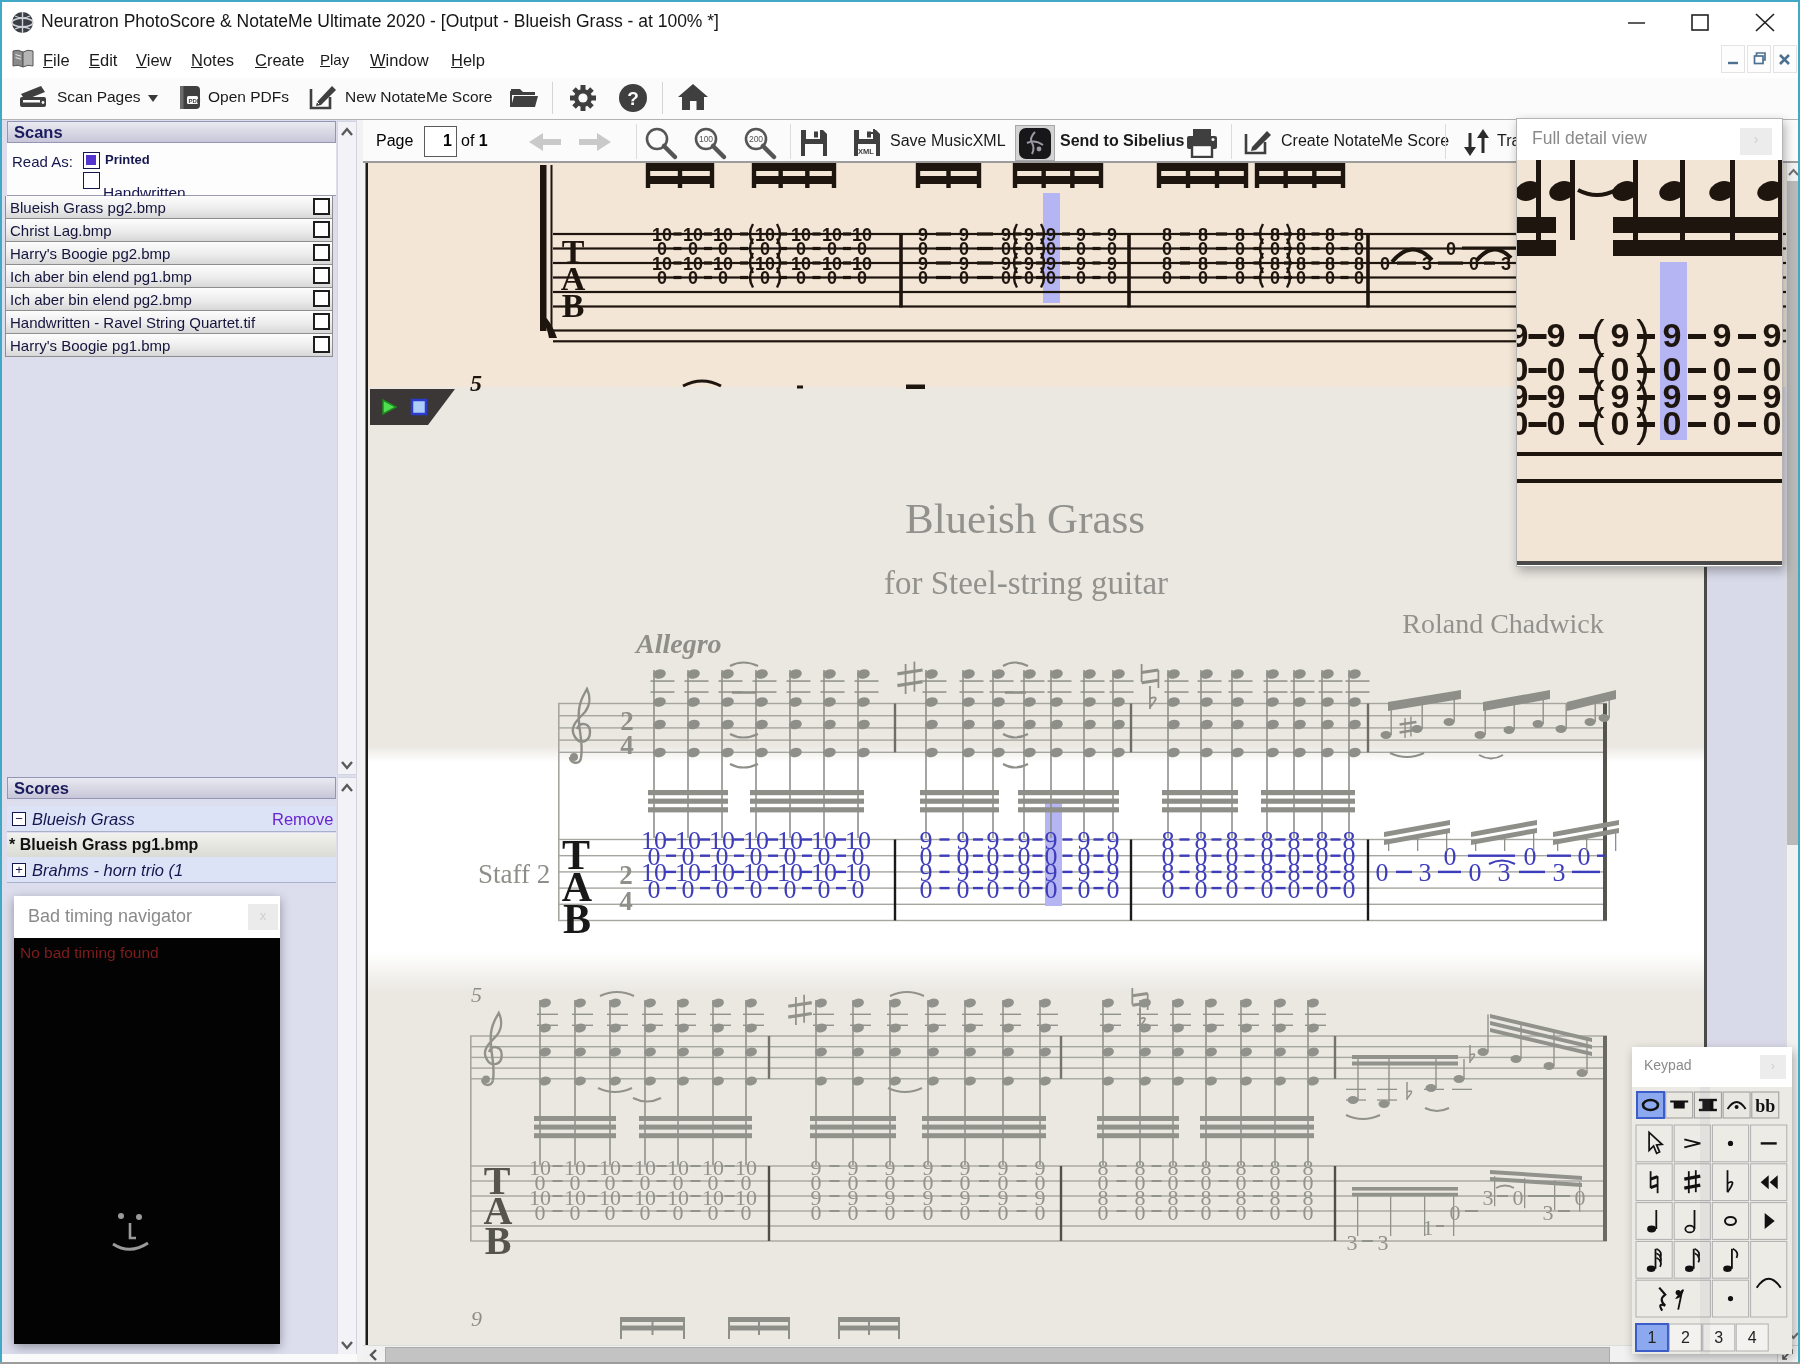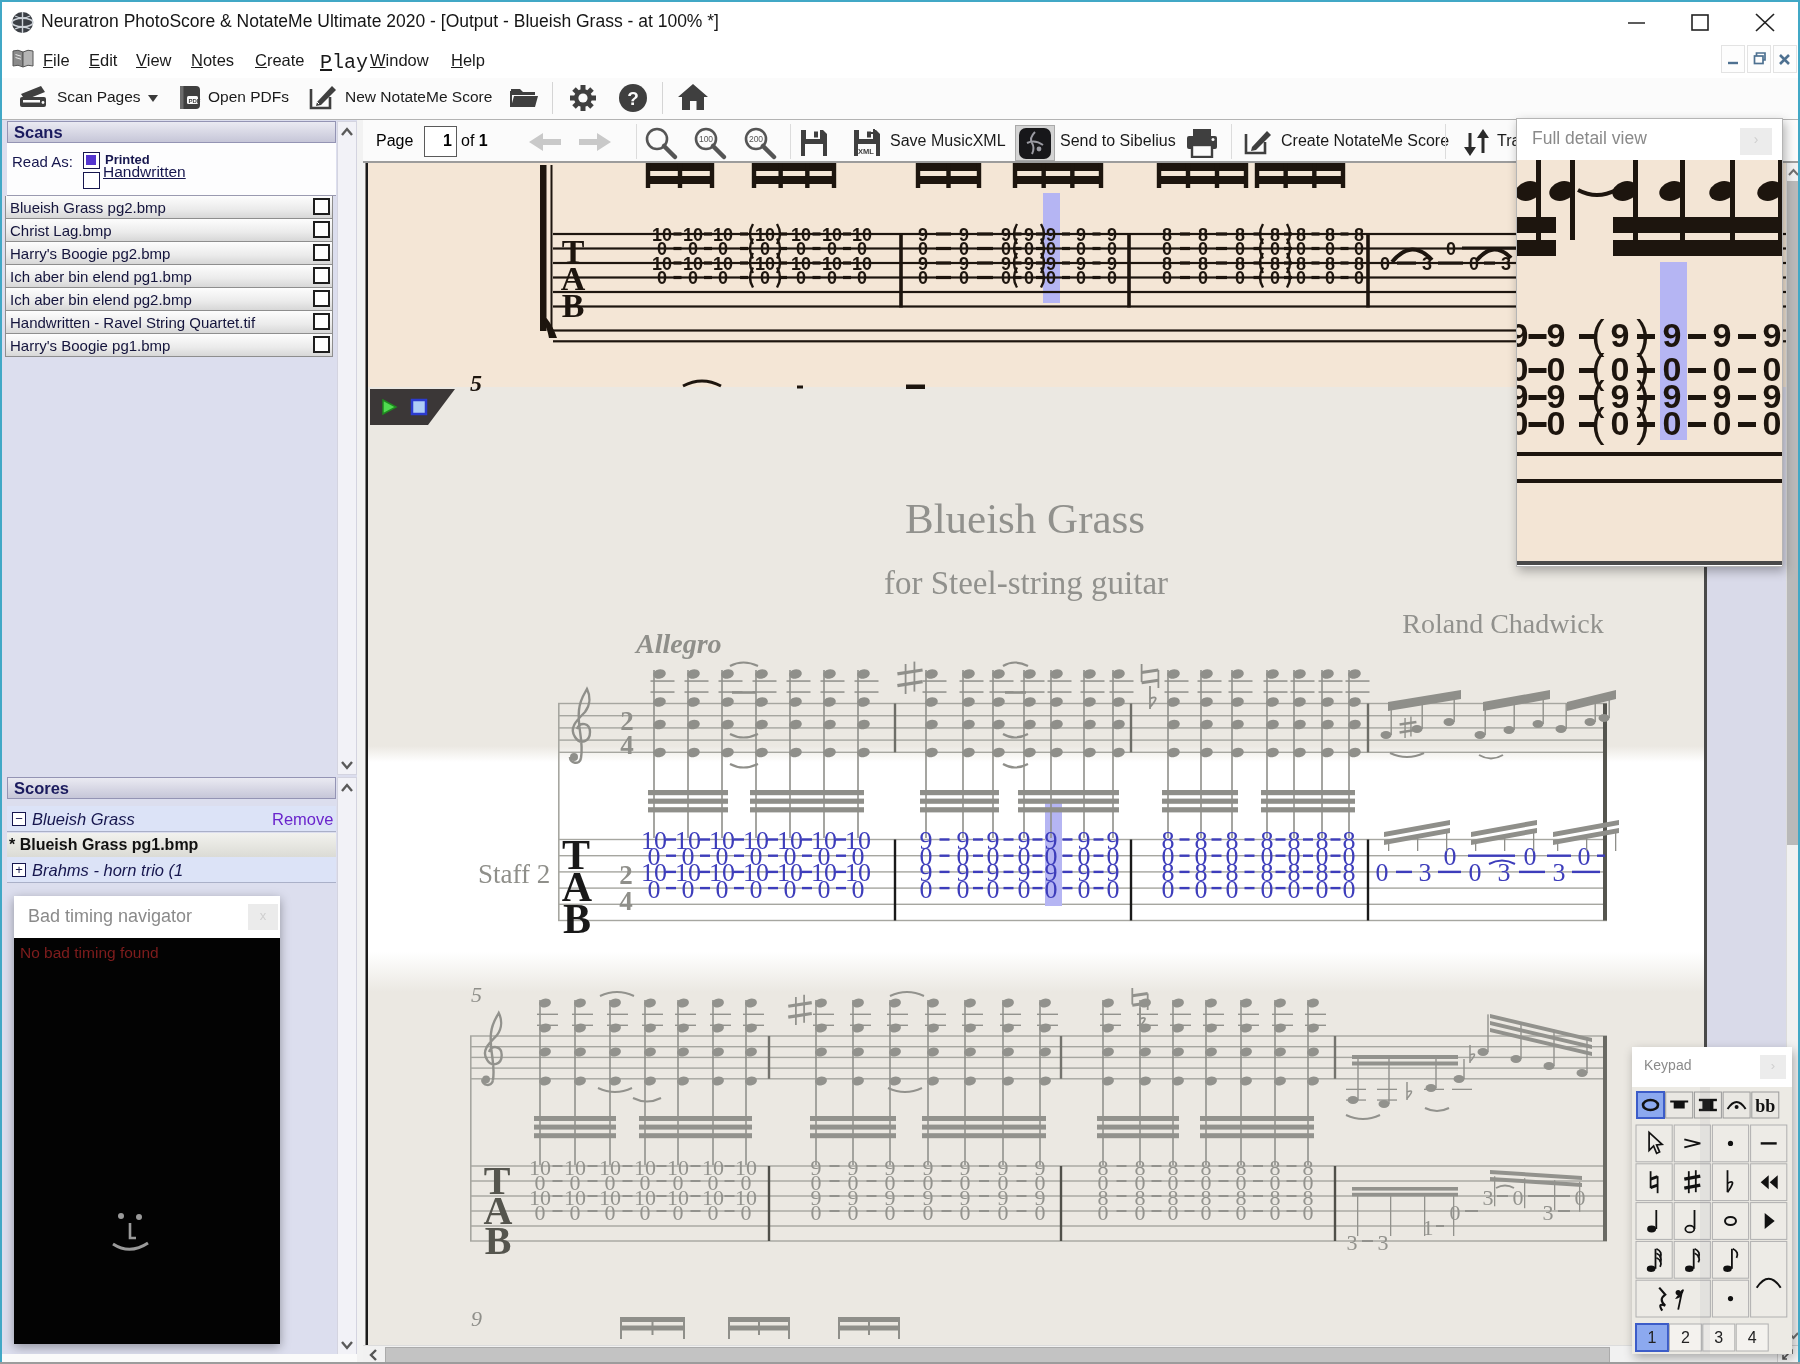--- a/index.html
+++ b/index.html
@@ -28,21 +28,21 @@
 <path d="M2,3 Q7,1 12,4 L12,19 Q7,16 2,18 Z" fill="#8a8a8a" stroke="#555" stroke-width="1"></path>
 <path d="M22,3 Q17,1 12,4 L12,19 Q17,16 22,18 Z" fill="#b5b5b5" stroke="#555" stroke-width="1"></path>
 <line x1="4.5" y1="6.5" x2="10" y2="8.2" stroke="#e8e8e8" stroke-width="1"></line>
 <line x1="4.5" y1="9.5" x2="10" y2="11.2" stroke="#e8e8e8" stroke-width="1"></line>
 </svg>
 <div class="abs" style="left:43px;top:51px;font-size:16.5px;color:#1a1a1a;"><span style="text-decoration:underline;">F</span>ile</div>
 <div class="abs" style="left:89px;top:51px;font-size:16.5px;color:#1a1a1a;"><span style="text-decoration:underline;">E</span>dit</div>
 <div class="abs" style="left:136px;top:51px;font-size:16.5px;color:#1a1a1a;"><span style="text-decoration:underline;">V</span>iew</div>
 <div class="abs" style="left:191px;top:51px;font-size:16.5px;color:#1a1a1a;"><span style="text-decoration:underline;">N</span>otes</div>
 <div class="abs" style="left:255px;top:51px;font-size:16.5px;color:#1a1a1a;"><span style="text-decoration:underline;">C</span>reate</div>
-<div class="abs" style="left:320px;top:51px;font-size:20px;color:#1a1a1a;font-family:Liberation Mono, monospace;"><span style="text-decoration:underline;">P</span>lay</div>
+<div class="abs" style="left:320px;top:51px;font-size:15px;color:#1a1a1a;"><span style="text-decoration:underline;">P</span>lay</div>
 <div class="abs" style="left:370px;top:51px;font-size:16.5px;color:#1a1a1a;"><span style="text-decoration:underline;">W</span>indow</div>
 <div class="abs" style="left:451px;top:51px;font-size:16.5px;color:#1a1a1a;"><span style="text-decoration:underline;">H</span>elp</div>
 <div class="abs" style="left:1721px;top:45px;width:24px;height:28px;background:#fdfdfd;border:1px solid #e3e3e3;"></div>
 <div class="abs" style="left:1747px;top:45px;width:24px;height:28px;background:#fdfdfd;border:1px solid #e3e3e3;"></div>
 <div class="abs" style="left:1773px;top:45px;width:24px;height:28px;background:#fdfdfd;border:1px solid #e3e3e3;"></div>
 <svg class="abs" style="left:1721px;top:45px" width="76" height="28" viewBox="0 0 76 28">
     <line x1="7" y1="18" x2="17" y2="18" stroke="#4e7191" stroke-width="2.4"></line>
     <rect x="33.5" y="11" width="8.5" height="7.5" fill="none" stroke="#4e7191" stroke-width="1.7"></rect>
     <path d="M35.5,11 L35.5,8 L44,8 L44,15 L42,15" fill="none" stroke="#4e7191" stroke-width="1.7"></path>
     <path d="M59,10 L68,19 M68,10 L59,19" stroke="#4e7191" stroke-width="2.6"></path>
@@ -103,21 +103,21 @@
 <div class="abs" style="left:357px;top:120px;width:6px;height:1244px;background:#f2f2f2;"></div>
 <div class="abs" style="left:7px;top:121px;width:329px;height:22px;background:linear-gradient(#eaeaf2,#c6c6d8);border:1px solid #9494b4;"></div>
 <div class="abs" style="left:14px;top:123px;font-size:16.5px;font-weight:bold;color:#1b1b5e;">Scans</div>
 <div class="abs" style="left:7px;top:143px;width:329px;height:53px;background:#fdfdfe;border-bottom:1px solid #9a9ab0;"></div>
 <div class="abs" style="left:12px;top:153px;font-size:15px;color:#16164e;">Read As:</div>
 <div class="abs" style="left:83px;top:152px;width:17px;height:17px;border:1.6px solid #16164e;background:#fff;">
     <div style="position:absolute;left:1.5px;top:1.5px;width:10.5px;height:10.5px;background:#5334cf;"></div>
   </div>
 <div class="abs" style="left:105px;top:152px;font-size:13px;font-weight:bold;color:#16164e;">Printed</div>
 <div class="abs" style="left:83px;top:172px;width:17px;height:17px;border:1.6px solid #16164e;background:#fff;"></div>
-<div class="abs" style="left:103px;top:163px;font-size:15.5px;color:#16164e;text-decoration:underline;">Handwritten</div>
+<div class="abs" style="left:103px;top:184px;font-size:15.5px;color:#16164e;text-decoration:underline;">Handwritten</div>
 <div class="abs" style="left:5px;top:196px;width:328px;height:23px;background:linear-gradient(#fdfdfd,#ebebeb 60%,#d7d7d7);border:1px solid #8e8e8e;border-top:none;"></div>
 <div class="abs" style="left:10px;top:199px;font-size:15px;color:#14143c;white-space:nowrap;">Blueish Grass pg2.bmp</div>
 <div class="abs" style="left:313px;top:198px;width:17px;height:17px;background:#fff;border:2px solid #1d1d1d;"></div>
 <div class="abs" style="left:5px;top:219px;width:328px;height:23px;background:linear-gradient(#fdfdfd,#ebebeb 60%,#d7d7d7);border:1px solid #8e8e8e;border-top:none;"></div>
 <div class="abs" style="left:10px;top:222px;font-size:15px;color:#14143c;white-space:nowrap;">Christ Lag.bmp</div>
 <div class="abs" style="left:313px;top:221px;width:17px;height:17px;background:#fff;border:2px solid #1d1d1d;"></div>
 <div class="abs" style="left:5px;top:242px;width:328px;height:23px;background:linear-gradient(#fdfdfd,#ebebeb 60%,#d7d7d7);border:1px solid #8e8e8e;border-top:none;"></div>
 <div class="abs" style="left:10px;top:245px;font-size:15px;color:#14143c;white-space:nowrap;">Harry's Boogie pg2.bmp</div>
 <div class="abs" style="left:313px;top:244px;width:17px;height:17px;background:#fff;border:2px solid #1d1d1d;"></div>
 <div class="abs" style="left:5px;top:265px;width:328px;height:23px;background:linear-gradient(#fdfdfd,#ebebeb 60%,#d7d7d7);border:1px solid #8e8e8e;border-top:none;"></div>
@@ -210,21 +210,21 @@
     <text x="14" y="26" font-size="7.5" font-weight="bold" fill="#3f3f3f" text-anchor="middle" font-family="Liberation Sans">XML</text>
     <path d="M22,1 L22,9 M18,5 L26,5" stroke="#3f3f3f" stroke-width="2"></path>
 </svg>
 <div class="abs" style="left:890px;top:132px;font-size:16px;color:#1a1a1a;">Save MusicXML</div>
 <div class="abs" style="left:1015px;top:125px;width:40px;height:36px;background:#d3d3d3;border:1px solid #a9a9a9;"></div>
 <svg class="abs" style="left:1019px;top:128px" width="32" height="31" viewBox="0 0 32 31">
 <rect x="0" y="0" width="32" height="31" rx="7" fill="#17171a"></rect>
 <path d="M16,4 Q10,10 13,15 Q16,20 13,26 M8,15 Q16,11 24,17" stroke="#9a9aa2" stroke-width="2" fill="none"></path>
 <circle cx="20" cy="21" r="2.4" fill="#9a9aa2"></circle>
 </svg>
-<div class="abs" style="left:1060px;top:132px;font-size:16px;color:#1a1a1a;">Send to Sibelius</div>
+<div class="abs" style="left:1060px;top:132px;font-size:16px;color:#1a1a1a;font-weight:bold;">Send to Sibelius</div>
 <svg class="abs" style="left:1186px;top:128px" width="32" height="30" viewBox="0 0 32 30">
 <rect x="7" y="1" width="18" height="7" fill="#3f3f3f"></rect>
 <rect x="1" y="8" width="30" height="13" rx="2" fill="#3f3f3f"></rect>
 <rect x="6" y="17" width="20" height="12" fill="#fbfbfb" stroke="#3f3f3f" stroke-width="2.4"></rect>
 <circle cx="27" cy="11.5" r="1.5" fill="#fbfbfb"></circle>
 </svg>
 <div class="abs" style="left:1231px;top:124px;width:1px;height:35px;background:#dcdcdc;"></div>
 <svg class="abs" style="left:1243px;top:128px" width="30" height="28" viewBox="0 0 30 28">
 <path d="M3,6 L3,25 L22,25 L22,14" fill="none" stroke="#3f3f3f" stroke-width="2.6"></path>
 <path d="M9,19 L24,3 L28,7 L13,22 L8,23 Z" fill="#3f3f3f"></path>

